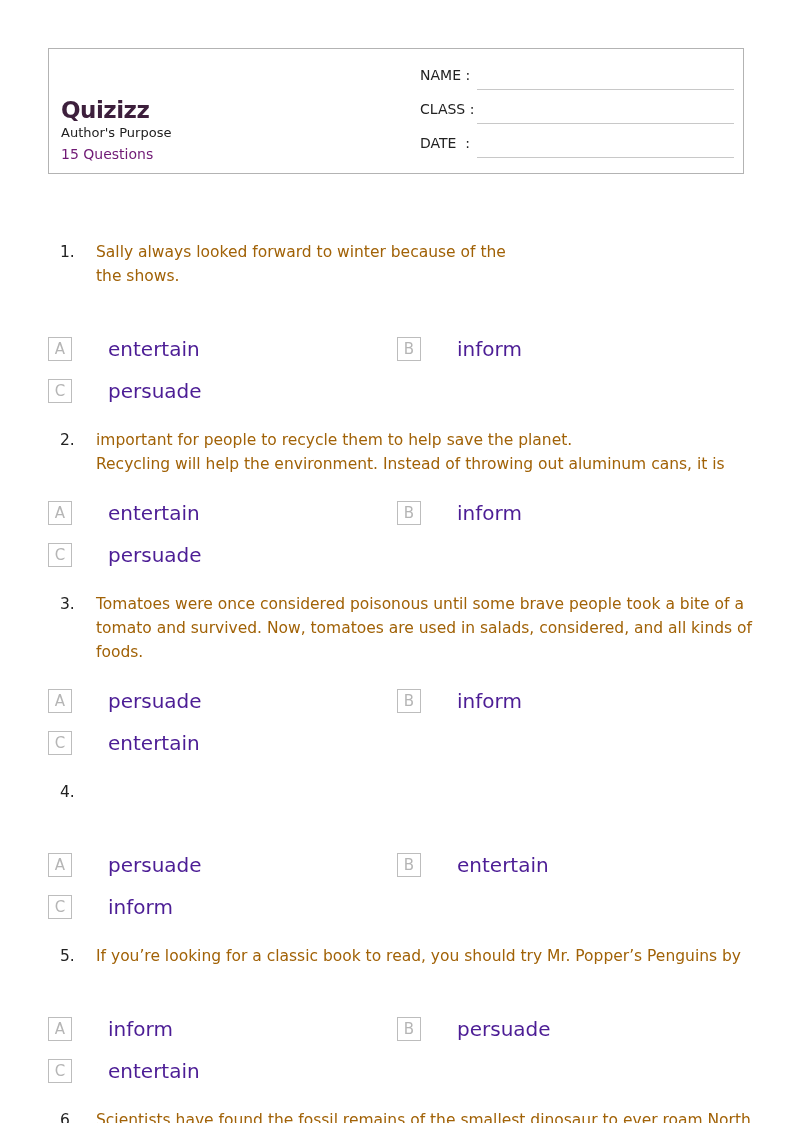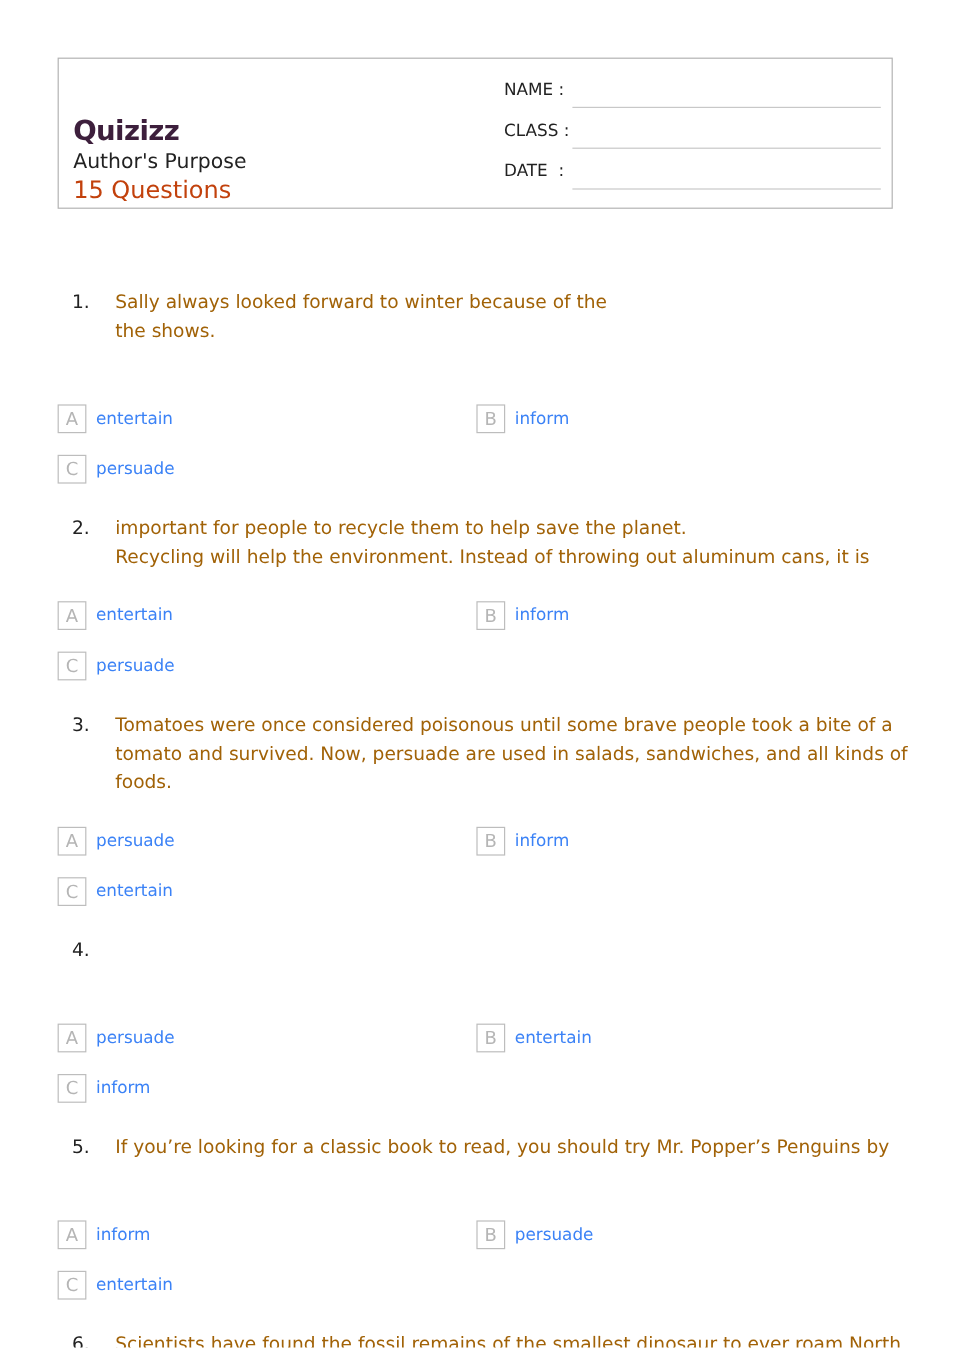--- a/index.html
+++ b/index.html
@@ -11,24 +11,24 @@
   .header-box {
     position: absolute; left: 48px; top: 48px; width: 696px; height: 126px;
     border: 1px solid #b3b3b3; box-sizing: border-box;
   }
   .logo {
     position: absolute; left: 12px; top: 8px;
     font-family: "DejaVu Sans", sans-serif; font-weight: bold;
     font-size: 23px; letter-spacing: -0.5px; color: #3d1f3c; margin-top: 40px;
   }
   .ws-title {
-    position: absolute; left: 12px; top: 76px; font-size: 17px; color: #222;
+    position: absolute; left: 12px; top: 76px; font-size: 13px; color: #222;
   }
   .ws-count {
-    position: absolute; left: 12px; top: 97px; font-size: 20px; color: #c2410c;
+    position: absolute; left: 12px; top: 97px; font-size: 14px; color: #701a75;
   }
   .field {
     position: absolute; left: 371px; width: 314px; height: 24px;
   }
   .field .lbl {
     position: absolute; left: 0; top: 0; font-size: 14px; color: #222;
     white-space: pre;
   }
   .field .line {
     position: absolute; left: 57px; right: 0; top: 22px;
@@ -48,22 +48,22 @@
   }
   .opt {
     position: absolute; height: 24px;
   }
   .opt .box {
     position: absolute; left: 0; top: 0; width: 22px; height: 22px;
     border: 1px solid #bdbdbd; color: #b5b5b5;
     font-size: 15px; line-height: 22px; text-align: center;
   }
   .opt .otext {
-    position: absolute; left: 32px; top: 0; font-size: 14px; line-height: 24px;
-    color: #3b82f6; white-space: nowrap;
+    position: absolute; left: 60px; top: 0; font-size: 20px; line-height: 24px;
+    color: #4c1d95; white-space: nowrap;
   }
   .col-a { left: 48px; }
   .col-b { left: 397px; }
 </style>
 </head>
 <body>
 
 <div class="header-box">
   <div class="logo"><span>Quizizz</span></div>
   <div class="ws-title">Author's Purpose</div>
@@ -120,21 +120,21 @@
   <div class="opt col-a" style="top:115px">
     <div class="box">C</div>
     <div class="otext">persuade</div>
   </div>
 </div>
 
 <div class="question" style="top:592px">
   <div class="q-num">3.</div>
   <div class="q-text">
     <div>Tomatoes were once considered poisonous until some brave people took a bite of a</div>
-    <div>tomato and survived. Now, persuade are used in salads, sandwiches, and all kinds of</div>
+    <div>tomato and survived. Now, tomatoes are used in salads, considered, and all kinds of</div>
     <div>foods.</div>
   </div>
   <div class="opt col-a" style="top:97px">
     <div class="box">A</div>
     <div class="otext">persuade</div>
   </div>
   <div class="opt col-b" style="top:97px">
     <div class="box">B</div>
     <div class="otext">inform</div>
   </div>

